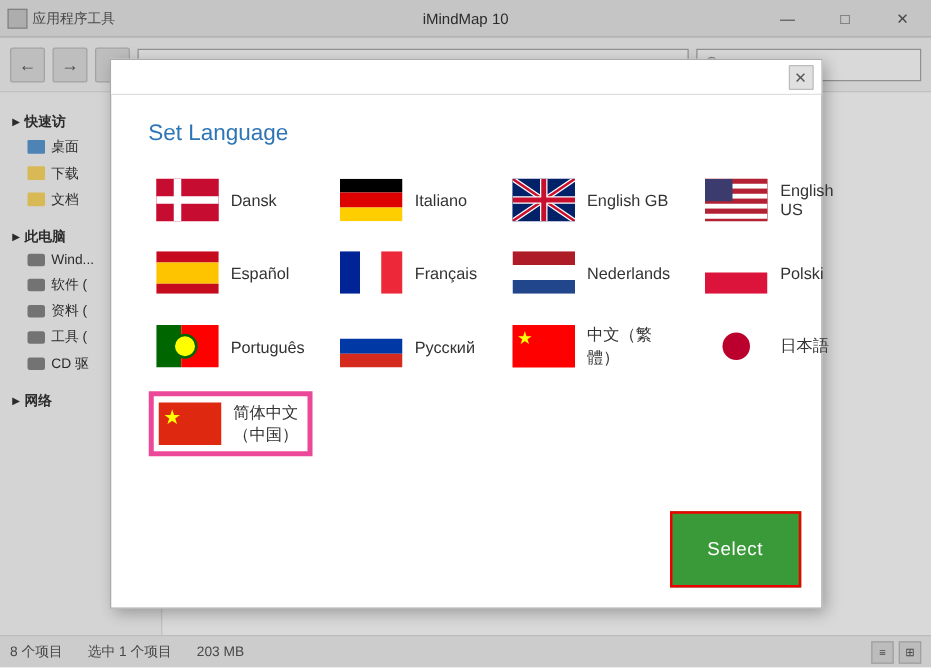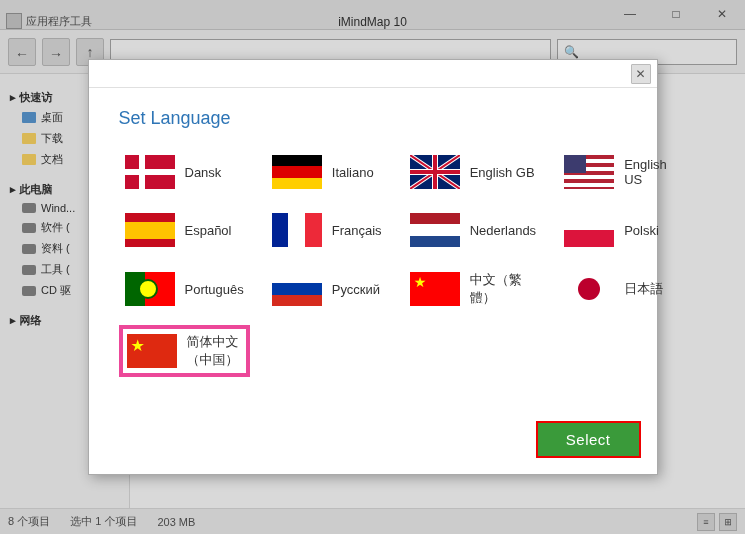--- a/index.html
+++ b/index.html
@@ -18,21 +18,21 @@
       height: 534px;
       background: #fff;
       position: relative;
     }
 
     
     .title-bar {
       height: 30px;
       background: #e8e8e8;
       display: flex;
-      align-items: flex-end;
+      align-items: center;
       border-bottom: 1px solid #ccc;
       position: relative;
     }
     .title-bar-left {
       display: flex;
       align-items: center;
       gap: 4px;
       padding-left: 6px;
     }
     .tb-icon {
@@ -396,21 +396,21 @@
     .dialog-footer {
       display: flex;
       justify-content: flex-end;
       padding: 8px 16px 16px 16px;
     }
 
     .select-btn {
       background: #3a9a3a;
       color: #fff;
       border: 2px solid #e00;
-      padding: 8px 28px;
+      padding: 20px 28px;
       font-size: 15px;
       cursor: pointer;
       font-weight: normal;
       letter-spacing: 0.5px;
       text-align: center;
     }
 
     
     .watermark {
       position: absolute;

